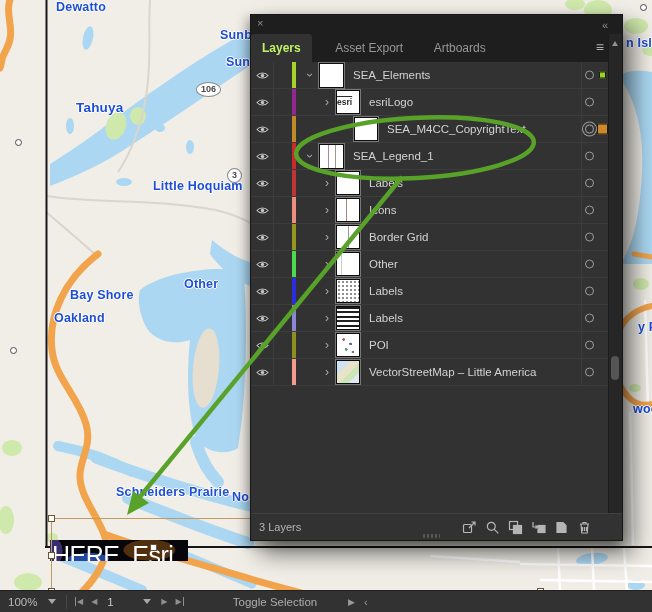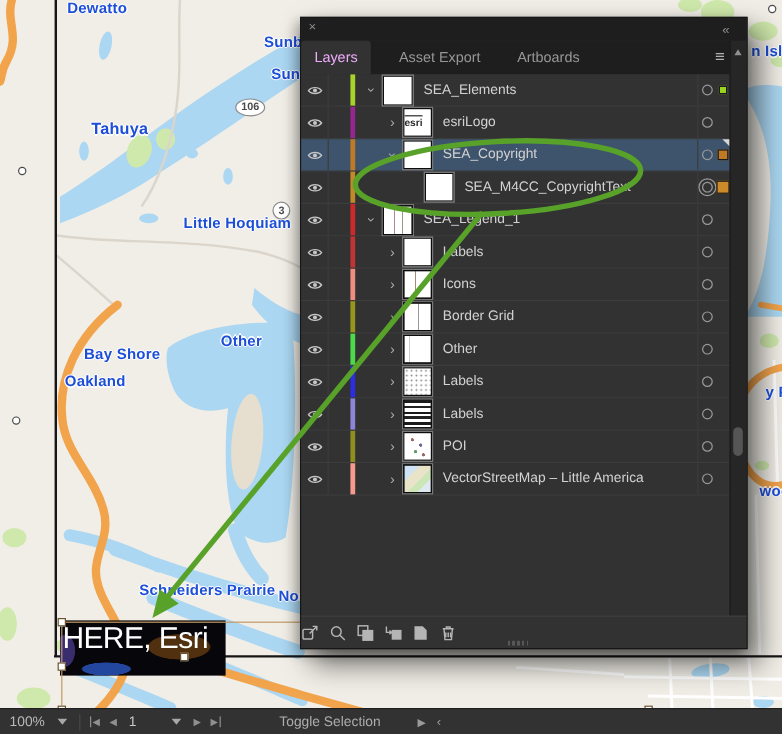--- a/index.html
+++ b/index.html
@@ -8,40 +8,40 @@
 
   
   #map-svg{position:absolute;left:0;top:0;z-index:0}
   .ml{position:absolute;z-index:2;font-size:12.5px;font-weight:700;color:#1d4ed8;white-space:nowrap;
       text-shadow:-1px 0 #fff,1px 0 #fff,0 -1px #fff,0 1px #fff;letter-spacing:.2px}
   .shield{position:absolute;z-index:2;background:#fff;border:1.5px solid #8a8a8a;border-radius:50%;
       font-size:9px;font-weight:700;color:#4a4a4a;padding:0 4px;height:13px;line-height:13px}
   .marker{position:absolute;z-index:2;width:7px;height:7px;border:1.6px solid #4a4a4a;border-radius:50%;background:#fff;box-sizing:border-box}
 
   
-  #attr-box{position:absolute;left:50px;top:517px;width:138px;height:46px;z-index:10;overflow:hidden;
+  #attr-box{position:absolute;left:50px;top:540px;width:138px;height:21px;z-index:10;overflow:hidden;
       background:
         radial-gradient(ellipse 42px 17px at 72% 48%, #50300F 0 60%, transparent 63%),
         radial-gradient(ellipse 34px 9px at 28% 88%, #23479E 0 58%, transparent 62%),
         radial-gradient(ellipse 14px 22px at 3% 55%, #3A2D6E 0 58%, transparent 62%),
         #06060B}
   #attr-box span{font-size:25px;color:#fff;line-height:30px;padding-left:2px;display:block;letter-spacing:-.5px}
   .selline{position:absolute;background:#C19A63;z-index:12}
   .handle{position:absolute;width:7px;height:7px;background:#fff;border:1px solid #6B5330;box-sizing:border-box;z-index:13}
 
   
   #layers-panel{position:absolute;left:250px;top:14px;width:373px;height:527px;z-index:30;
       background:#323232;border:1px solid #161616;box-sizing:border-box;
       box-shadow:10px 12px 22px rgba(0,0,0,.55),-3px 4px 10px rgba(0,0,0,.3)}
   .p-header{height:19px;background:#1E1E1E;position:relative}
   .p-close{position:absolute;left:6px;top:2px;font-size:11px;color:#8F8F8F;cursor:default}
   .p-collapse{position:absolute;right:14px;top:4px;font-size:11px;color:#8F8F8F}
   .p-tabs{height:28px;background:#1E1E1E;position:relative;white-space:nowrap}
   .tab{display:inline-block;height:28px;line-height:28px;padding:0 11px;font-size:12px;color:#979797;vertical-align:top}
-  .tab.active{background:#323232;color:#f0abfc;font-weight:400;border-radius:3px 3px 0 0}
+  .tab.active{background:#323232;color:#bef264;font-weight:700;border-radius:3px 3px 0 0}
   .p-menu{position:absolute;right:18px;top:5px;font-size:14px;color:#B0B0B0}
   .rows{position:absolute;left:0;top:47px;width:360px}
   .row{height:27px;box-sizing:border-box;border-bottom:1px solid #3C3C3C;display:flex;align-items:center;position:relative;background:#323232}
   .row.selected{background:#3E546C}
   .eyec{width:22px;height:100%;border-right:1px solid #3C3C3C;display:flex;align-items:center;justify-content:center;flex:none}
   .eyec svg{width:13px;height:9px}
   .lockc{width:18px;height:100%;flex:none}
   .cbar{width:4px;height:100%;flex:none}
   .sp{flex:none}
   .lvl0 .sp{width:7px}.lvl1 .sp{width:24px}.lvl2 .sp{width:42px}
@@ -250,38 +250,20 @@
         <span class="sp"></span>
       <span class="chev">›</span>
       <span class="thumb">
           <i class="esritxt">esri</i>
         </span>
       <span class="lname">esriLogo</span>
       <span class="rdiv"></span>
       <span class="target"></span>
     </div>
 
-    <div class="row lvl1 open selected">
-      <span class="eyec">
-          <svg viewBox="0 0 14 9">
-            <path d="M1,4.5 C4,.8 10,.8 13,4.5 C10,8.2 4,8.2 1,4.5 Z" fill="none" stroke="#C6C6C6" stroke-width="1.1"></path>
-            <circle cx="7" cy="4.5" r="1.8" fill="#C6C6C6"></circle>
-          </svg>
-        </span>
-      <span class="lockc"></span>
-      <span class="cbar" style="background-color: rgb(191, 122, 38);"></span>
-        <span class="sp"></span>
-      <span class="chev">›</span>
-      <span class="thumb"></span>
-      <span class="lname">SEA_Copyright</span>
-      <span class="rdiv"></span>
-      <span class="target"></span>
-      <span class="proxy" style="background-color: rgb(191, 122, 38);"></span>
-      <span class="corner"></span>
-    </div>
 
     <div class="row lvl2 leaf">
       <span class="eyec">
           <svg viewBox="0 0 14 9">
             <path d="M1,4.5 C4,.8 10,.8 13,4.5 C10,8.2 4,8.2 1,4.5 Z" fill="none" stroke="#C6C6C6" stroke-width="1.1"></path>
             <circle cx="7" cy="4.5" r="1.8" fill="#C6C6C6"></circle>
           </svg>
         </span>
       <span class="lockc"></span>
       <span class="cbar" style="background-color: rgb(192, 138, 40);"></span>
@@ -449,20 +431,21 @@
     </div>
 
   </div>
 
   <div class="scrollstrip">
     <span class="scrollup"></span>
     <span class="scrollthumb"></span>
   </div>
 
   <div class="p-bottom">
+    <span class="p-count">3 Layers</span>
     <span class="fico"><svg viewBox="0 0 15 15">
           <rect x="1.5" y="4.5" width="8" height="8" rx="1"></rect>
           <path d="M7,8 L13,2 M9.5,2 H13 V5.5"></path>
         </svg></span>
     <span class="fico"><svg viewBox="0 0 15 15">
           <circle cx="6.3" cy="6.3" r="4"></circle>
           <path d="M9.3,9.3 L13.3,13.3"></path>
         </svg></span>
     <span class="fico"><svg viewBox="0 0 15 15">
           <rect x="1.5" y="1.5" width="8" height="8"></rect>

